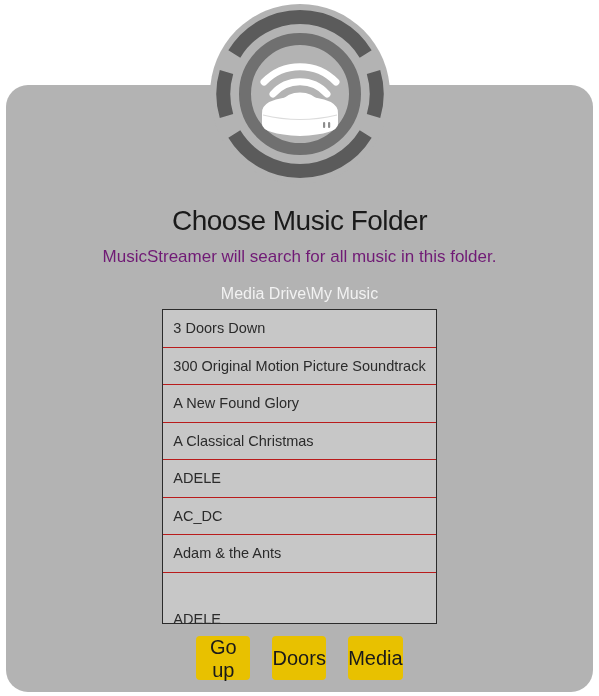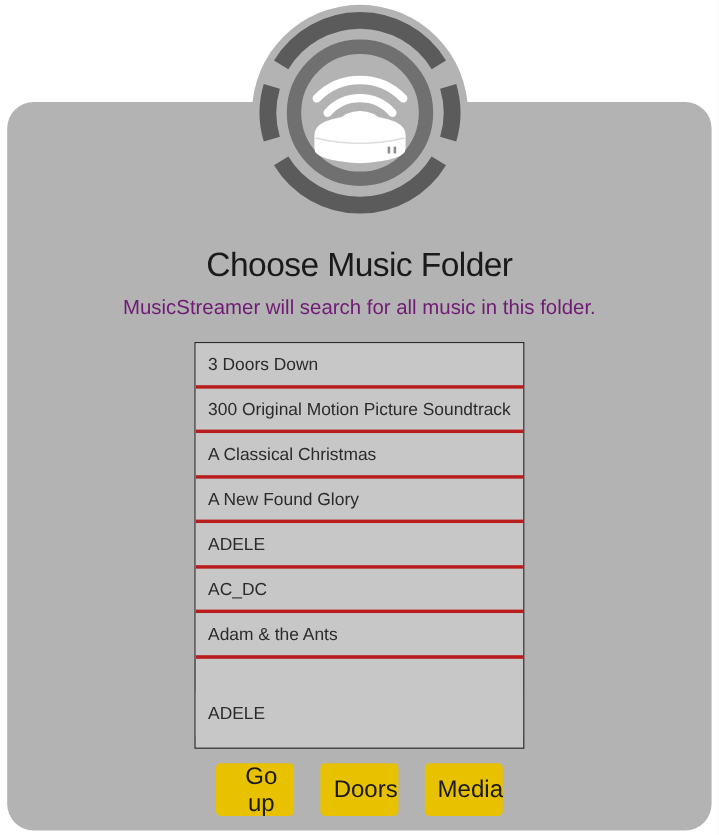--- a/index.html
+++ b/index.html
@@ -83,21 +83,21 @@
     flex: 1 1 auto;
     overflow: hidden;
     background: #c7c7c7;
   }
   .row {
     height: 37.5px;
     line-height: 37.5px;
     font-size: 14.5px;
     color: #2b2b2b;
     padding: 0 10px;
-    border-bottom: 3px solid #b91c1c;
+    border-bottom: 1px solid #b91c1c;
     background: #c7c7c7;
     cursor: pointer;
     white-space: nowrap;
     overflow: hidden;
     text-overflow: ellipsis;
   }
   .row:last-child { border-bottom: none; margin-top: 28px; }
 
   .button-bar {
     display: flex;
@@ -107,38 +107,38 @@
   .btn {
     flex: 1 1 0;
     height: 44px;
     background: #e8c100;
     border: none;
     border-radius: 4px;
     font-size: 20px;
     color: #1a1a1a;
     cursor: pointer;
     font-family: inherit;
-    padding-left: 11px;
   }
 </style>
 </head>
 <body>
 
 <div class="stage">
 
   <div class="card">
     <div class="content">
       <h1 class="title">Choose Music Folder</h1>
       <p class="subtitle">MusicStreamer will search for all music in this folder.</p>
+      <div class="path">Media Drive\My Music</div>
 
       <div class="list" id="folder-list">
           <div class="row">3 Doors Down</div>
           <div class="row">300 Original Motion Picture Soundtrack</div>
+          <div class="row">A New Found Glory</div>
           <div class="row">A Classical Christmas</div>
-          <div class="row">A New Found Glory</div>
           <div class="row">ADELE</div>
           <div class="row">AC_DC</div>
           <div class="row">Adam &amp; the Ants</div>
           <div class="row">ADELE</div>
         </div>
 
       <div class="button-bar">
         <button class="btn">Go up</button>
         <button class="btn">Doors</button>
         <button class="btn">Media</button>

